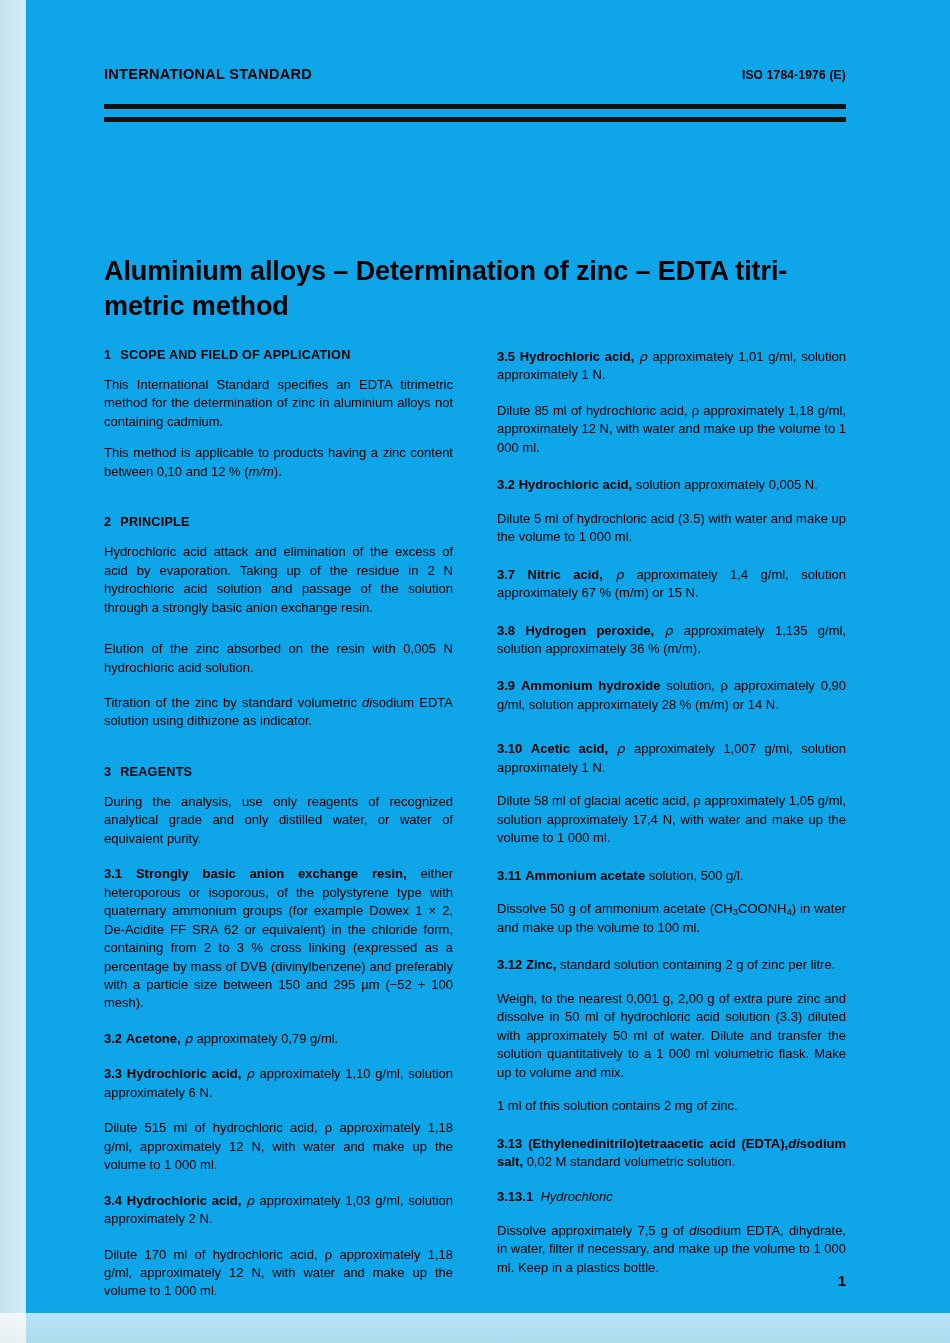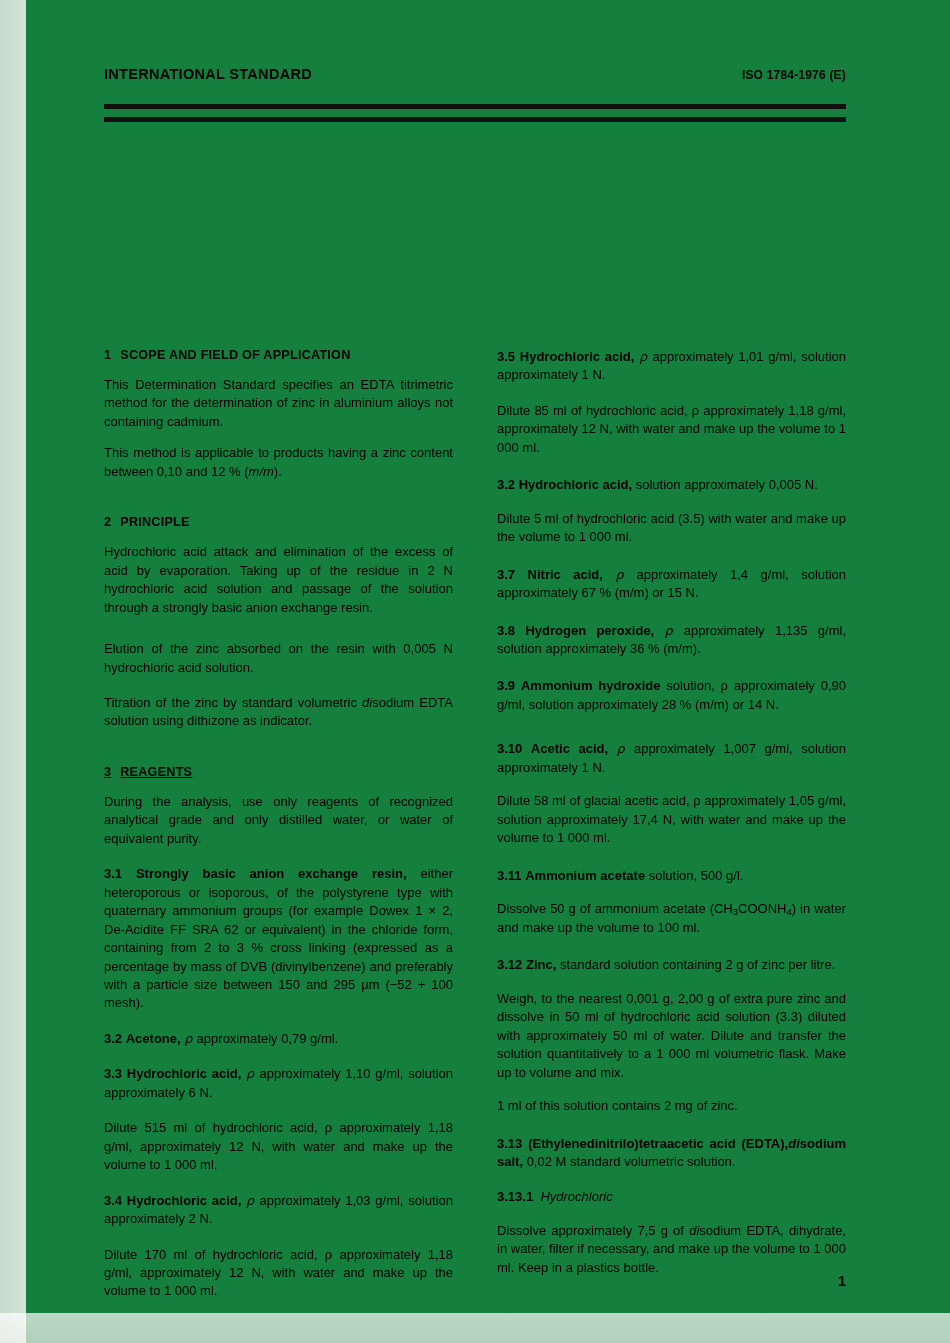--- a/index.html
+++ b/index.html
@@ -13,21 +13,21 @@
     font-family: "Liberation Sans", sans-serif;
     color: #000000;
     position: relative;
     overflow: hidden;
   }
   .page {
     position: absolute;
     left: 0; top: 0;
     width: 950px;
     height: 1343px;
-    background: #15803d;
+    background: #0ea5e9;
   }
   
   .scan-edge-left {
     position: absolute;
     left: 0; top: 0;
     width: 26px; height: 1343px;
     background: linear-gradient(90deg, #f3f1ee 0%, #fdfcfa 70%, #ffffff 100%);
     opacity: .8;
   }
   .scan-edge-bottom {
@@ -134,42 +134,46 @@
   <div class="scan-edge-left"></div>
   <div class="scan-edge-bottom"></div>
 
   <div class="header">
     <div class="header-left">INTERNATIONAL STANDARD</div>
     <div class="header-right">ISO 1784-1976 (E)</div>
   </div>
   <div class="rule-top"></div>
   <div class="rule-bottom"></div>
 
+  <h1 class="doc-title">
+    <span>Aluminium alloys – Determination of zinc – EDTA titri-</span><br>
+    <span>metric method</span>
+  </h1>
 
   <div class="columns">
 
     <div class="col">
 
       <h2 class="sec">
         <span class="num">1</span><span>SCOPE AND FIELD OF APPLICATION</span>
       </h2>
 
-      <p>This Determination Standard specifies an EDTA titrimetric method for the determination of zinc in aluminium alloys not containing cadmium.</p>
+      <p>This International Standard specifies an EDTA titrimetric method for the determination of zinc in aluminium alloys not containing cadmium.</p>
 
       <p><span>This method is applicable to products having a zinc content between 0,10 and 12 % (</span><i>m/m</i><span>).</span></p>
 
       <h2 class="sec gap-before" style="margin-top:34px;">
         <span class="num">2</span><span>PRINCIPLE</span>
       </h2>
 
       <p>Hydrochloric acid attack and elimination of the excess of acid by evaporation. Taking up of the residue in 2 N hydrochloric acid solution and passage of the solution through a strongly basic anion exchange resin.</p>
       <p style="margin-top:23px;">Elution of the zinc absorbed on the resin with 0,005 N hydrochloric acid solution.</p>
       <p style="margin-top:17px;"><span>Titration of the zinc by standard volumetric </span><i>di</i><span>sodium EDTA solution using dithizone as indicator.</span></p>
 
-      <h2 class="sec" style="margin-top:34px;text-decoration:underline;">
+      <h2 class="sec" style="margin-top:34px;">
         <span class="num">3</span><span>REAGENTS</span>
       </h2>
 
       <p>During the analysis, use only reagents of recognized analytical grade and only distilled water, or water of equivalent purity.</p>
 
       <p style="margin-top:17px;"><b>3.1</b> <b>Strongly basic anion exchange resin,</b><span> either heteroporous or isoporous, of the polystyrene type with quaternary ammonium groups (for example Dowex 1 × 2, De-Acidite FF SRA 62 or equivalent) in the chloride form, containing from 2 to 3 % cross linking (expressed as a percentage by mass of DVB (divinylbenzene) and preferably with a particle size between 150 and 295 µm (−52 + 100 mesh).</span></p>
 
       <p style="margin-top:17px;"><b>3.2</b> <b>Acetone,</b><span class="rho">&nbsp;ρ</span><span> approximately 0,79 g/ml.</span></p>
 
       <p style="margin-top:17px;"><b>3.3</b> <b>Hydrochloric acid,</b><span class="rho">&nbsp;ρ</span><span> approximately 1,10 g/ml, solution approximately 6 N.</span></p>

